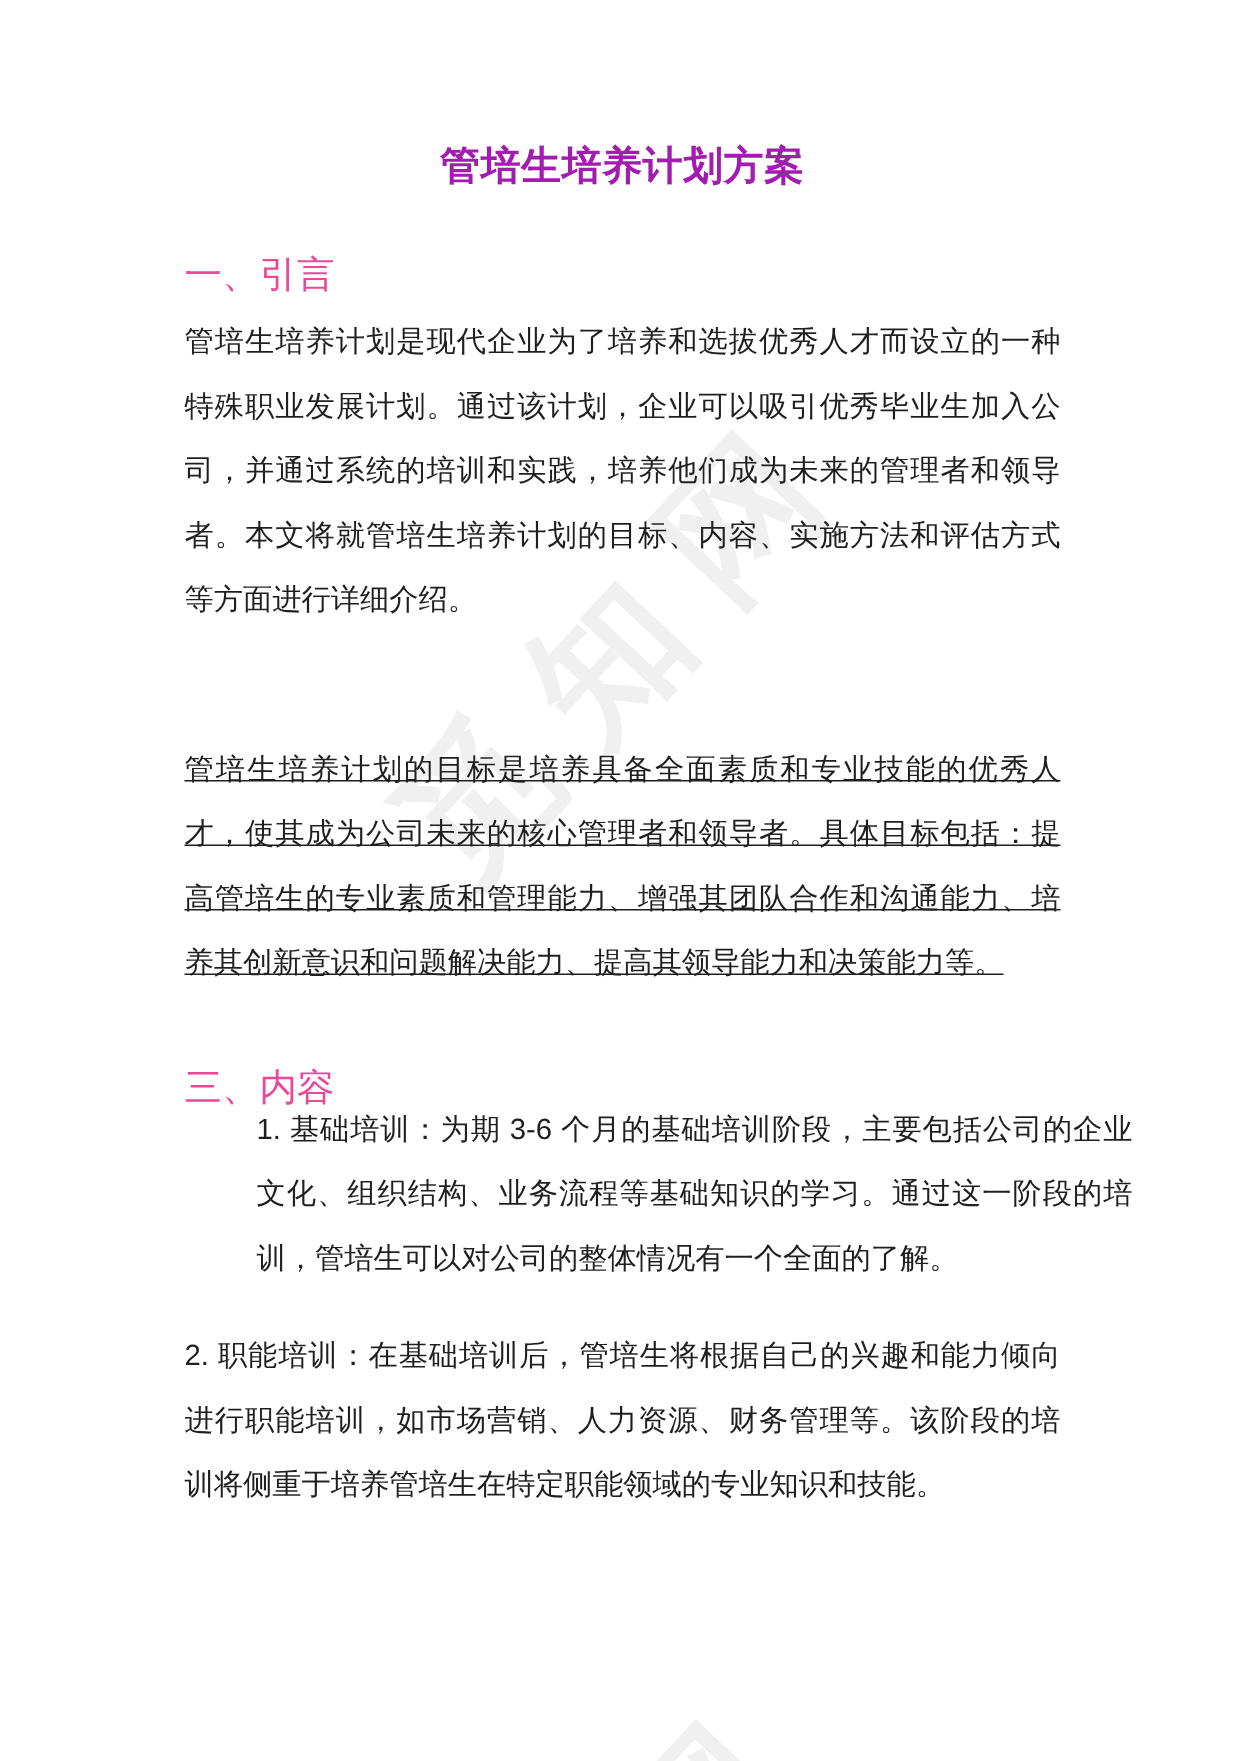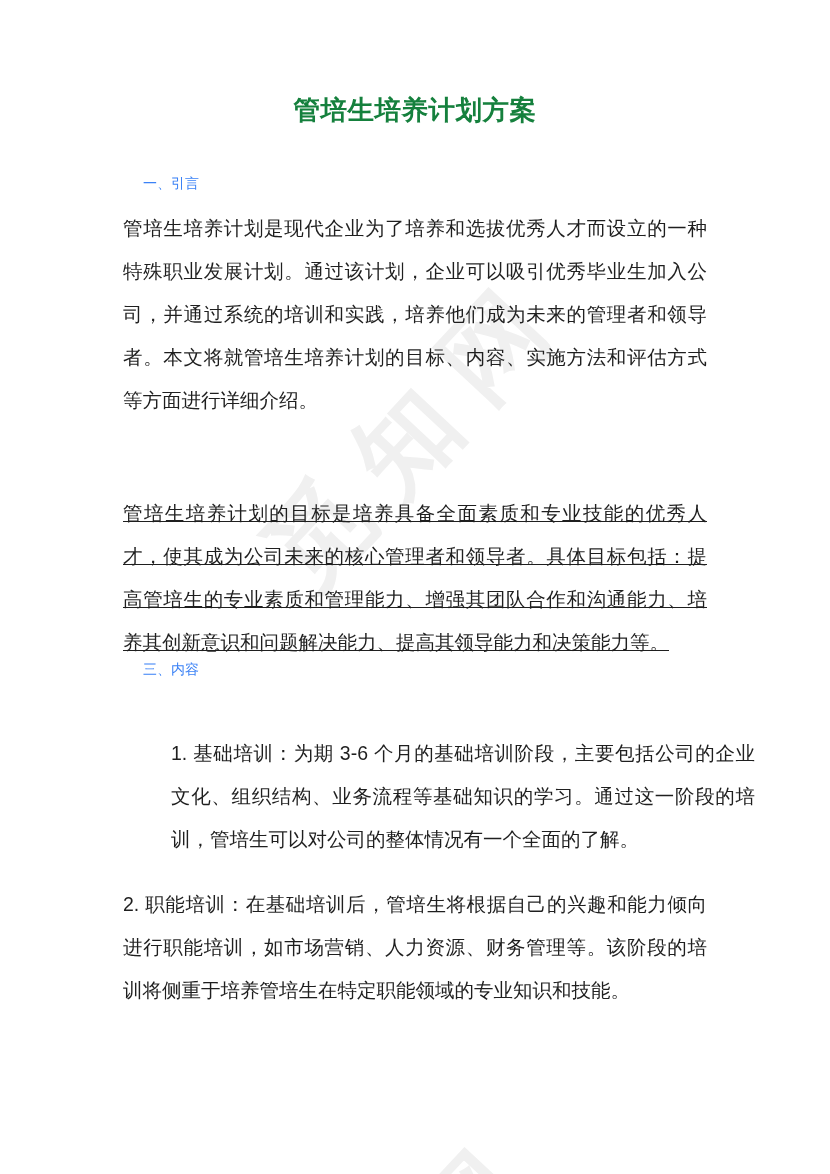--- a/index.html
+++ b/index.html
@@ -25,50 +25,49 @@
   }
   .doc-title {
     position: absolute;
     top: 92px;
     left: 0;
     width: 584px;
     text-align: center;
     font-size: 26.5px;
     line-height: 36px;
     font-weight: 700;
-    color: #15803d;
+    color: #a21caf;
     letter-spacing: 0.5px;
   }
   .section-heading {
     position: absolute;
     left: 0;
     width: 584px;
-    font-size: 14px;
+    font-size: 25px;
     line-height: 43px;
     font-weight: 400;
-    color: #3b82f6;
+    color: #ec4899;
     white-space: nowrap;
-    margin-left: 20px;
   }
   .para {
     position: absolute;
     left: 0;
     width: 584px;
     font-size: 19.5px;
     line-height: 43px;
     font-weight: 400;
     color: #1f1f1f;
     text-align: justify;
     text-justify: inter-character;
   }
   #heading-1 { top: 162px; }
   #para-1    { top: 207px; }
   #heading-2 { top: 444px; }
   #para-2    { top: 492px; text-decoration: underline; }
-  #heading-3 { top: 648px; }
+  #heading-3 { top: 704px; }
   #para-3a   { top: 732px; margin-left: 48px; }
   #para-3b   { top: 883px; }
 
   .watermark {
     position: absolute;
     width: 384px;
     height: 100px;
     line-height: 100px;
     font-size: 100px;
     letter-spacing: 28px;

